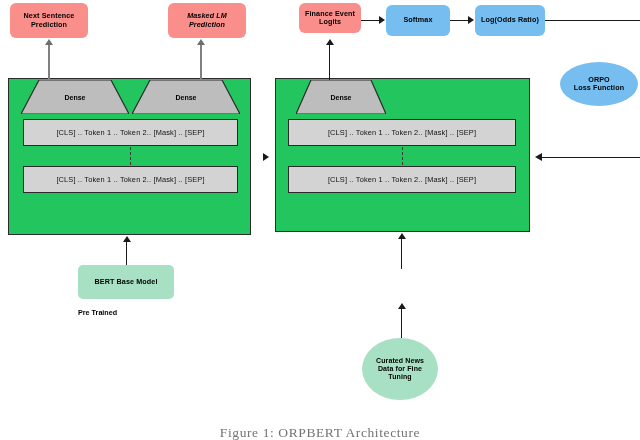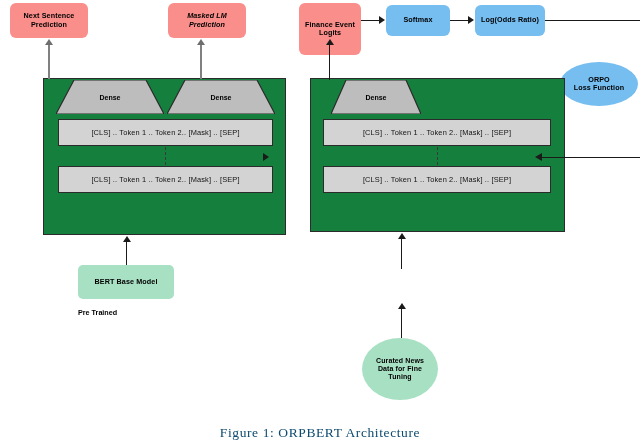--- a/index.html
+++ b/index.html
@@ -55,23 +55,22 @@
   .plain-label {
     font-size: 7.2px;
     font-weight: bold;
     color: #000;
     text-align: left;
     white-space: nowrap;
   }
 
   
   .panel {
-    background: #15803d;
+    background: #22c55e;
     border: 1.4px solid #2b2b2b;
-    margin-left: 35px;
   }
   .tokenbar {
     background: #d3d3d3;
     border: 1.2px solid #2b2b2b;
     display: flex;
     align-items: center;
     justify-content: center;
     font-size: 7.4px;
     color: #111;
     white-space: nowrap;
@@ -105,40 +104,40 @@
     border-bottom: 4.5px solid transparent;
     border-right: 7px solid #1a1a1a;
   }
 
   .caption {
     position: absolute;
     left: 0; right: 0;
     text-align: center;
     font-family: "Liberation Serif", serif;
     font-size: 13.5px;
-    color: #0c4a6e;
+    color: #737373;
     letter-spacing: 0.6px;
   }
 </style>
 </head>
 <body>
 
 <div id="canvas">
 
   <div class="abs node node-red" style="left:10px; top:3px; width:78px; height:35px;">
     <span style="white-space:pre-line;">Next Sentence
 Prediction</span>
   </div>
 
   <div class="abs node node-red" style="left:168px; top:3px; width:78px; height:35px;">
     <span style="white-space:pre-line;font-style:italic;">Masked LM
 Prediction</span>
   </div>
 
-  <div class="abs node node-red" style="left:299px; top:3px; width:62px; height:52px;">
+  <div class="abs node node-red" style="left:299px; top:3px; width:62px; height:30px;">
     <span style="white-space:pre-line;">Finance Event
 Logits</span>
   </div>
 
   <div class="abs node node-blue" style="left:386px; top:5px; width:64px; height:31px;">
     <span>Softmax</span>
   </div>
 
   <div class="abs node node-blue" style="left:475px; top:5px; width:70px; height:31px;">
     <span>Log(Odds Ratio)</span>

